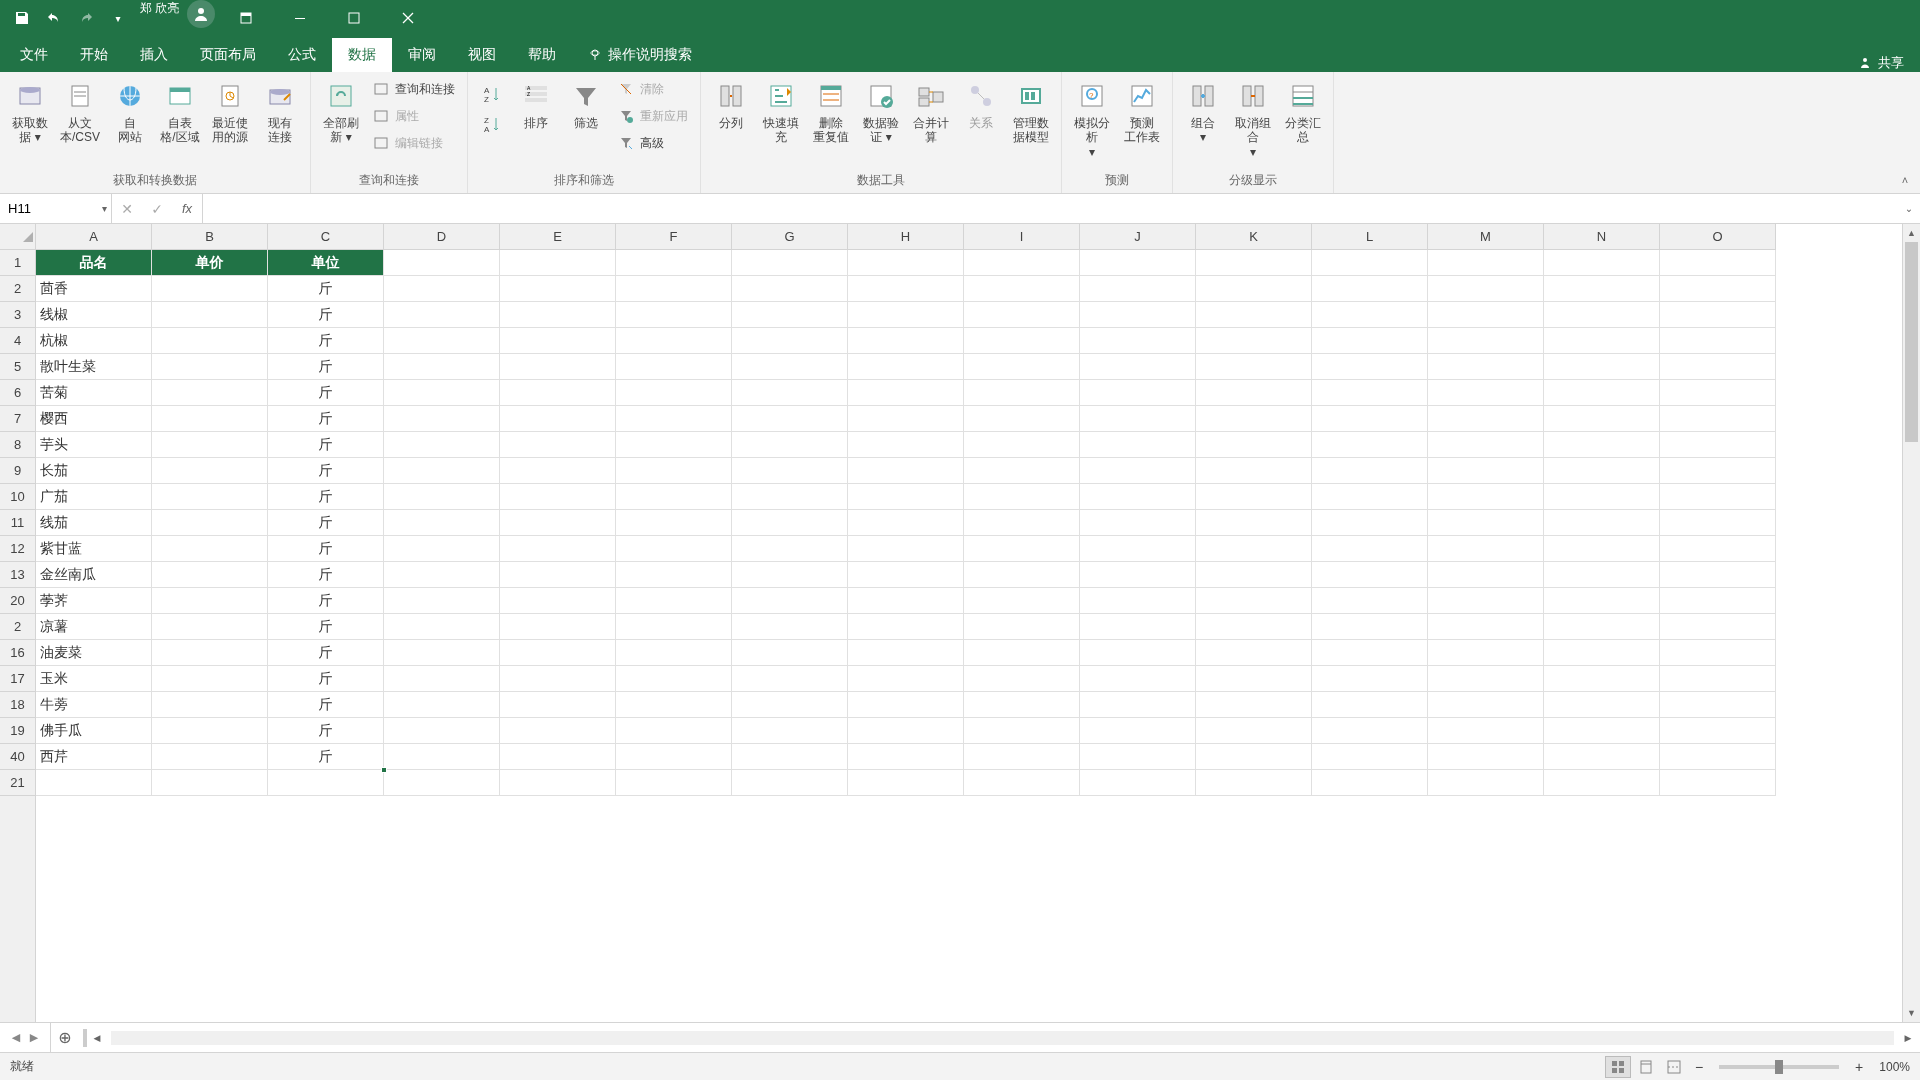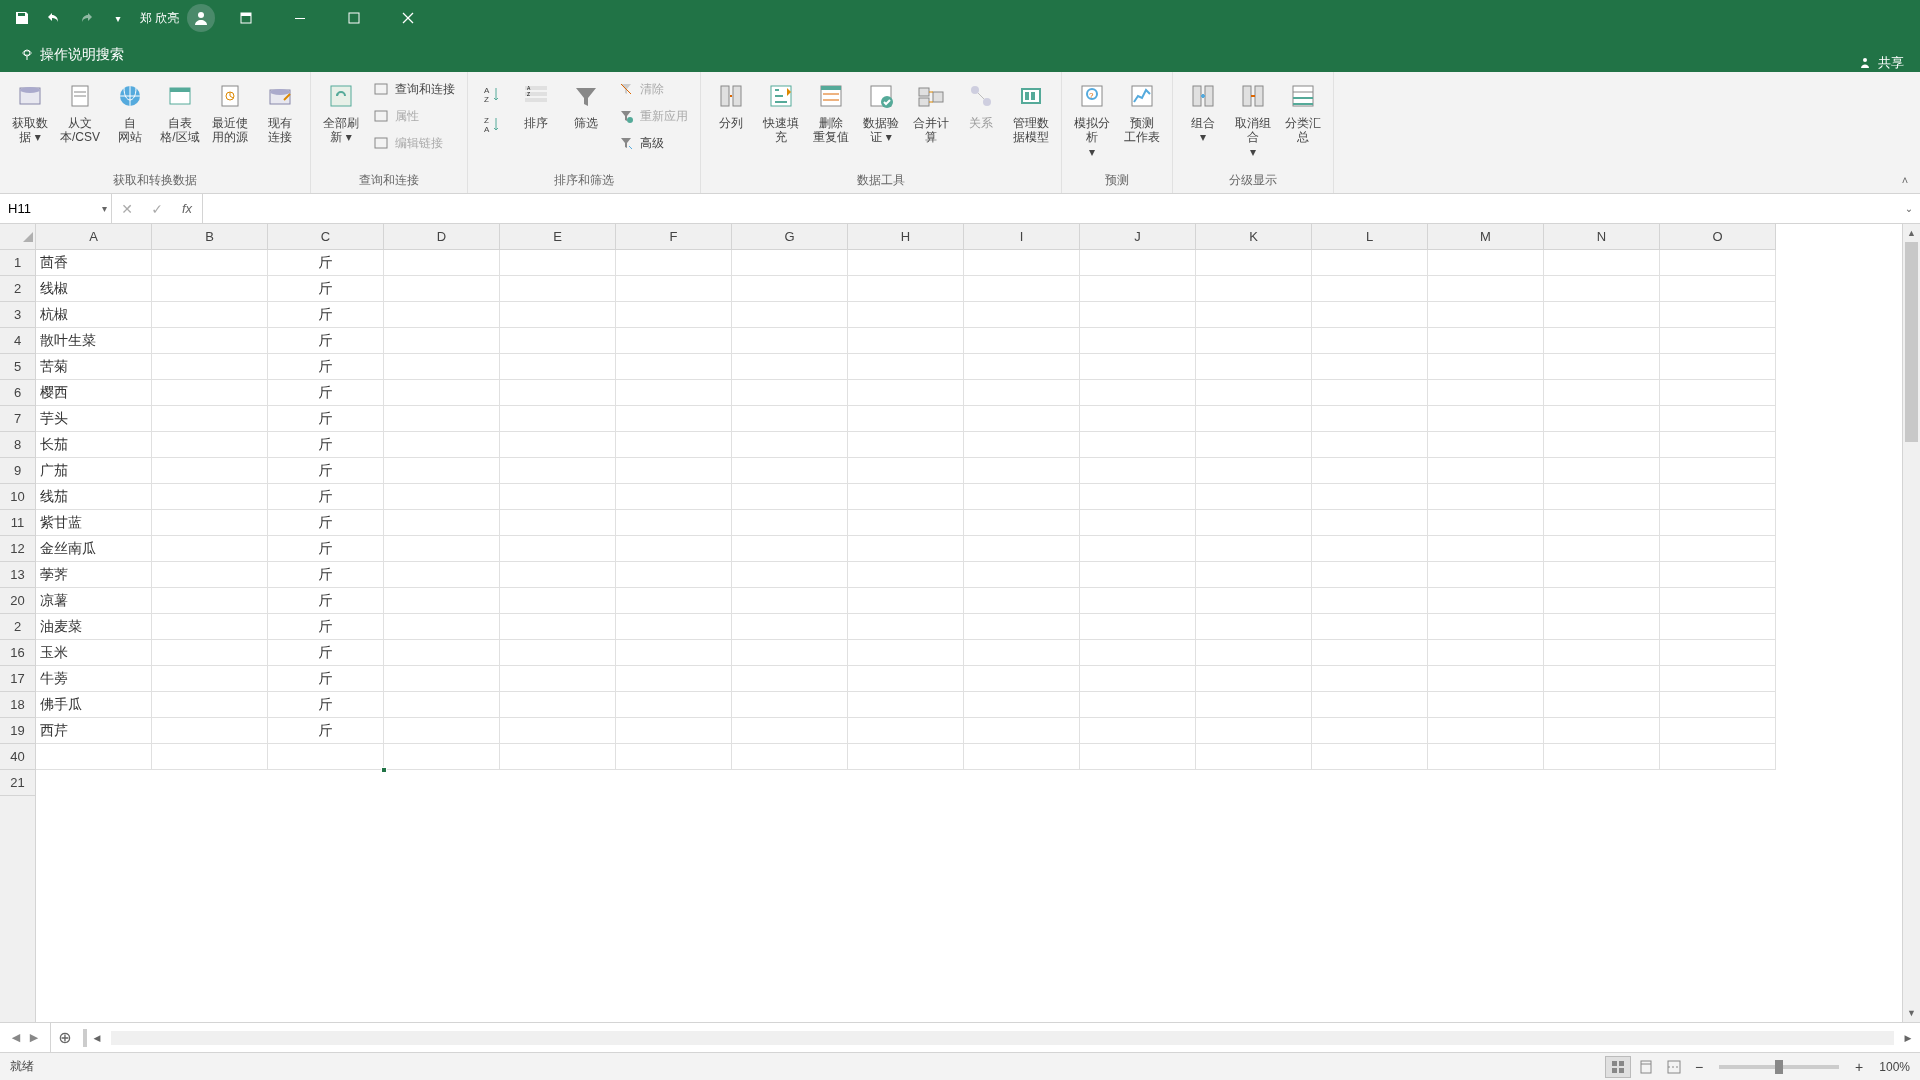--- a/index.html
+++ b/index.html
@@ -4,21 +4,21 @@
 <style>
 * { margin: 0; padding: 0; box-sizing: border-box; font-family: "Microsoft YaHei", "Segoe UI", sans-serif; }
 body { background: #fff; overflow: hidden; width: 1920px; height: 1080px; position: relative; }
 
 
 .titlebar { height: 36px; background: #217346; display: flex; align-items: center; color: #fff; font-size: 12px; }
 .qat { display: flex; align-items: center; padding: 0 8px; gap: 4px; }
 .qat-btn { width: 28px; height: 28px; display: flex; align-items: center; justify-content: center; cursor: pointer; }
 .qat svg { fill: #fff; }
 .title-center { flex: 1; text-align: center; font-size: 13px; }
-.title-right { display: flex; align-items: center; gap: 8px; padding-right: 15px; }
+.title-right { display: flex; align-items: flex-start; gap: 8px; padding-right: 15px; }
 .user-name { font-size: 12px; }
 .avatar { width: 28px; height: 28px; border-radius: 50%; background: #4a8a6a; display: flex; align-items: center; justify-content: center; }
 .win-btn { width: 46px; height: 36px; display: flex; align-items: center; justify-content: center; cursor: pointer; }
 
 
 .tabs { height: 36px; background: #217346; display: flex; align-items: flex-end; padding: 0 4px; }
 .tab { padding: 8px 16px; color: #fff; font-size: 14px; cursor: pointer; }
 .tab.active { background: #fff; color: #217346; }
 .tabs-right { margin-left: auto; display: flex; align-items: center; padding-right: 12px; color: #fff; font-size: 13px; gap: 6px; }
 .search-help { display: flex; align-items: center; gap: 6px; padding: 8px 16px; color: #fff; font-size: 14px; }
@@ -138,20 +138,31 @@
     <div class="win-btn close">
         <svg width="12" height="12" stroke="#fff" stroke-width="1.2">
           <line x1="1" y1="1" x2="11" y2="11"></line>
           <line x1="11" y1="1" x2="1" y2="11"></line>
         </svg>
       </div>
   </div>
 </div>
 
 <div class="tabs">
+  <div id="tabs-container" style="display: flex;">
+      <div class="tab">文件</div>
+      <div class="tab">开始</div>
+      <div class="tab">插入</div>
+      <div class="tab">页面布局</div>
+      <div class="tab">公式</div>
+      <div class="tab active">数据</div>
+      <div class="tab">审阅</div>
+      <div class="tab">视图</div>
+      <div class="tab">帮助</div>
+    </div>
   <div class="search-help">
     <svg width="14" height="14" fill="#fff" viewBox="0 0 14 14">
         <circle cx="7" cy="5" r="3" fill="none" stroke="#fff"></circle>
         <rect x="6.5" y="8" width="1" height="4"></rect>
         <ellipse cx="7" cy="5" rx="4.5" ry="2" fill="none" stroke="#fff" stroke-width="0.6"></ellipse>
       </svg>
     <span>操作说明搜索</span>
   </div>
   <div class="tabs-right">
     <svg width="14" height="14" fill="#fff" viewBox="0 0 14 14">
@@ -548,20 +559,37 @@
           <div class="row-h">2</div>
           <div class="row-h">16</div>
           <div class="row-h">17</div>
           <div class="row-h">18</div>
           <div class="row-h">19</div>
           <div class="row-h">40</div>
           <div class="row-h">21</div>
         </div>
       <div class="cells" id="cells">
           <div class="cell-row">
+            <div class="cell header-cell" style="width: 116px;">品名</div>
+            <div class="cell header-cell" style="width: 116px;">单价</div>
+            <div class="cell header-cell" style="width: 116px;">单位</div>
+            <div class="cell" style="width: 116px;"></div>
+            <div class="cell" style="width: 116px;"></div>
+            <div class="cell" style="width: 116px;"></div>
+            <div class="cell" style="width: 116px;"></div>
+            <div class="cell" style="width: 116px;"></div>
+            <div class="cell" style="width: 116px;"></div>
+            <div class="cell" style="width: 116px;"></div>
+            <div class="cell" style="width: 116px;"></div>
+            <div class="cell" style="width: 116px;"></div>
+            <div class="cell" style="width: 116px;"></div>
+            <div class="cell" style="width: 116px;"></div>
+            <div class="cell" style="width: 116px;"></div>
+          </div>
+          <div class="cell-row">
             <div class="cell" style="width: 116px;">茴香</div>
             <div class="cell" style="width: 116px;"></div>
             <div class="cell center" style="width: 116px;">斤</div>
             <div class="cell" style="width: 116px;"></div>
             <div class="cell" style="width: 116px;"></div>
             <div class="cell" style="width: 116px;"></div>
             <div class="cell" style="width: 116px;"></div>
             <div class="cell" style="width: 116px;"></div>
             <div class="cell" style="width: 116px;"></div>
             <div class="cell" style="width: 116px;"></div>

